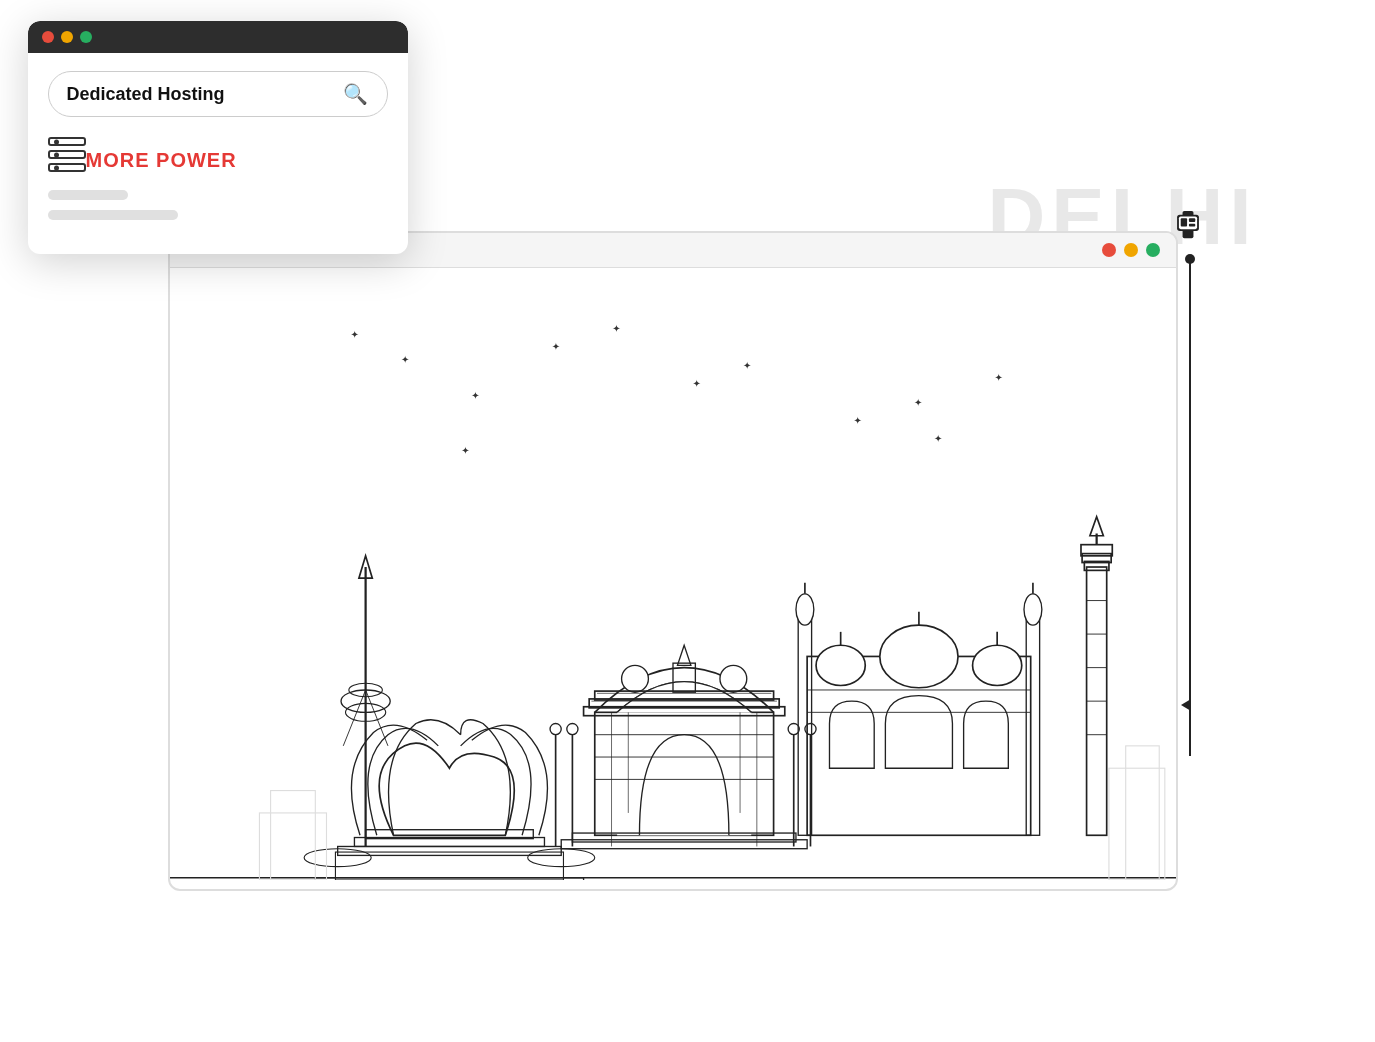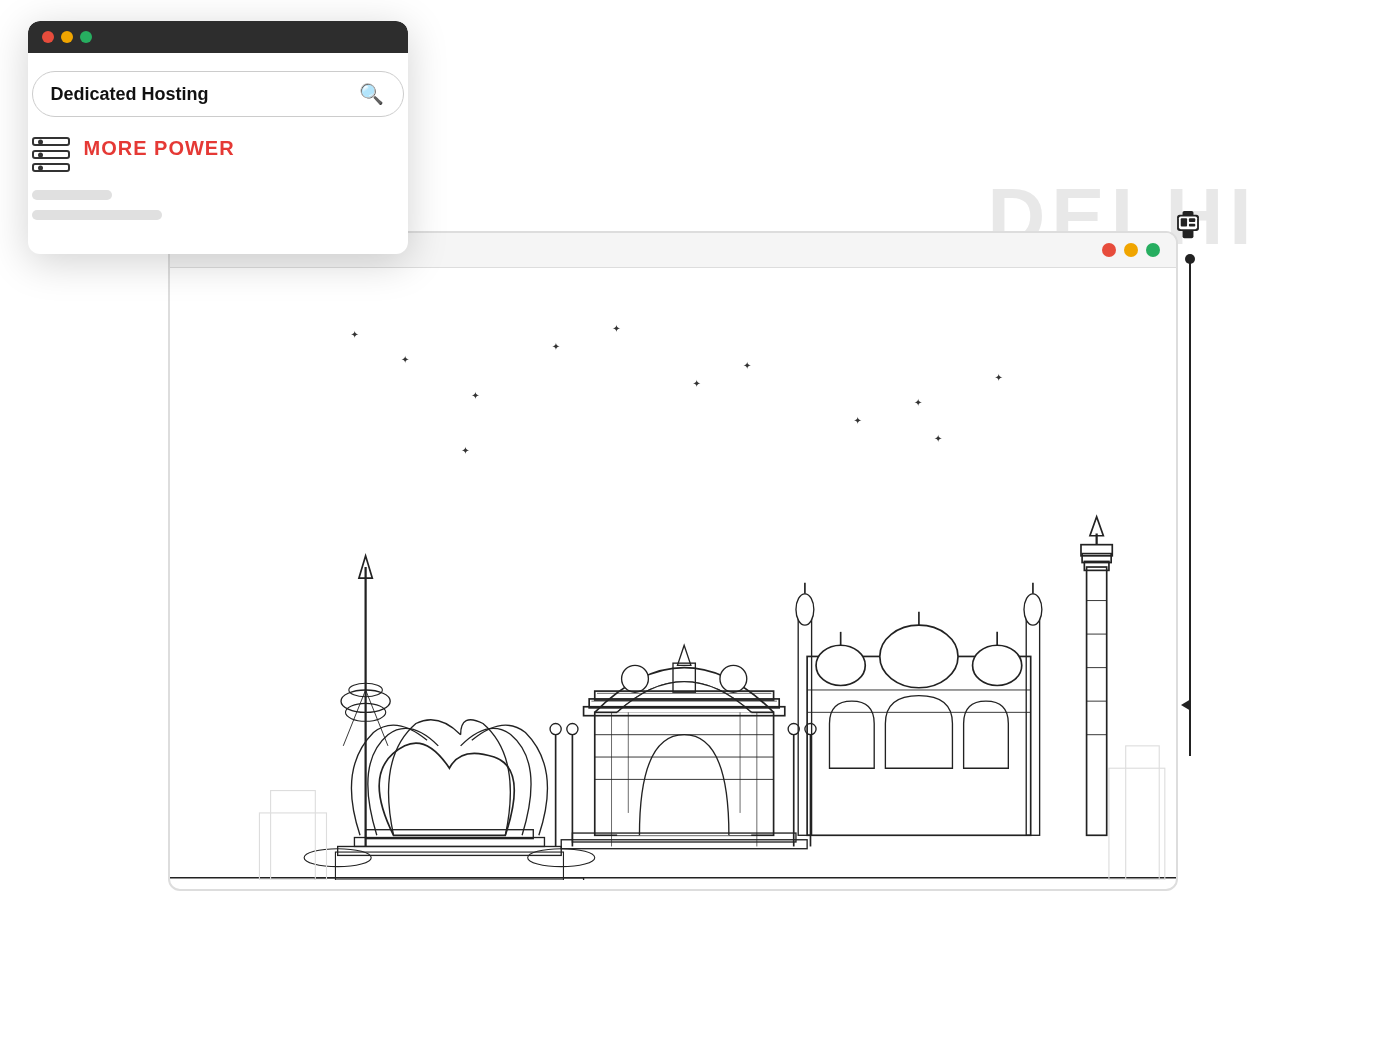--- a/index.html
+++ b/index.html
@@ -158,21 +158,21 @@
     .popup-dot {
       width: 12px;
       height: 12px;
       border-radius: 50%;
     }
     .popup-dot-red { background: #e74c3c; }
     .popup-dot-yellow { background: #f0a500; }
     .popup-dot-green { background: #27ae60; }
 
     .popup-body {
-      padding: 18px 4px 24px;
+      padding: 18px 20px 24px;
     }
 
     .search-bar {
       display: flex;
       align-items: center;
       border: 1.5px solid #ccc;
       border-radius: 30px;
       padding: 10px 18px;
       margin-bottom: 20px;
       gap: 10px;
@@ -183,22 +183,21 @@
       color: #111;
       flex: 1;
     }
     .search-icon {
       font-size: 20px;
       color: #333;
     }
 
     .result-item {
       display: flex;
-      align-items: flex-start;
-      gap: 14px;
+      align-items: flex-end;
       margin-bottom: 18px;
     }
 
     .server-icon {
       display: flex;
       flex-direction: column;
       gap: 4px;
     }
     .server-layer {
       width: 38px;

